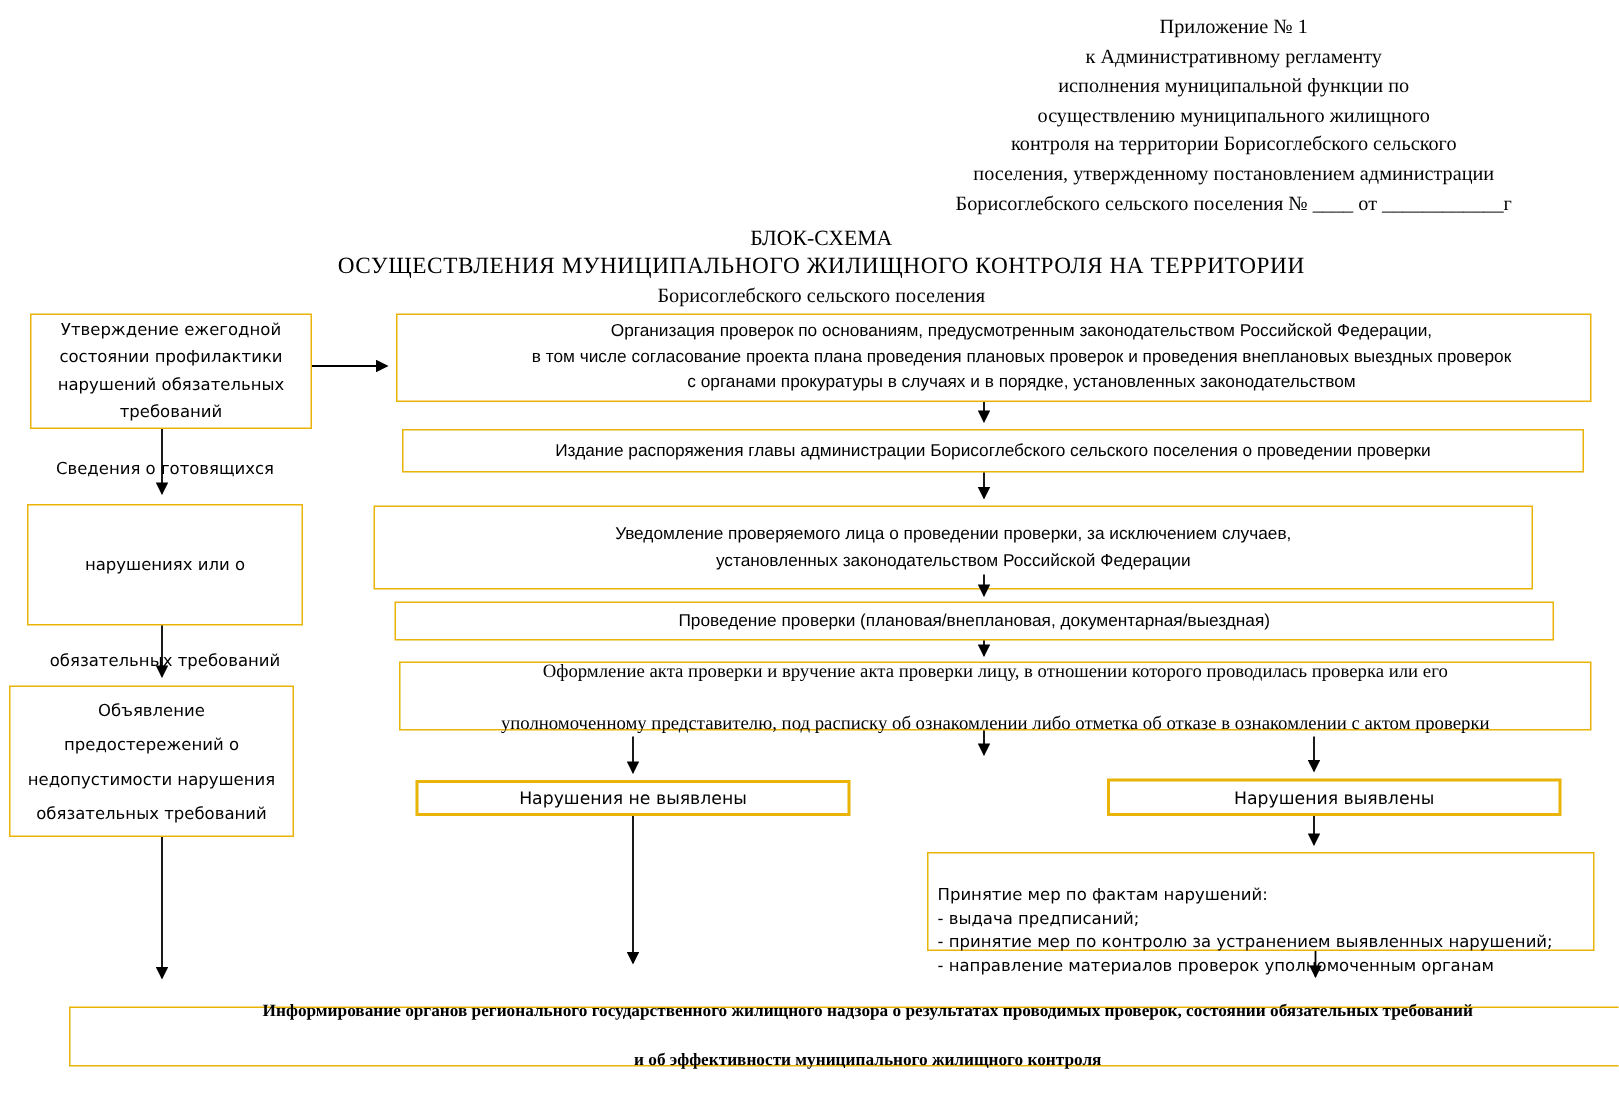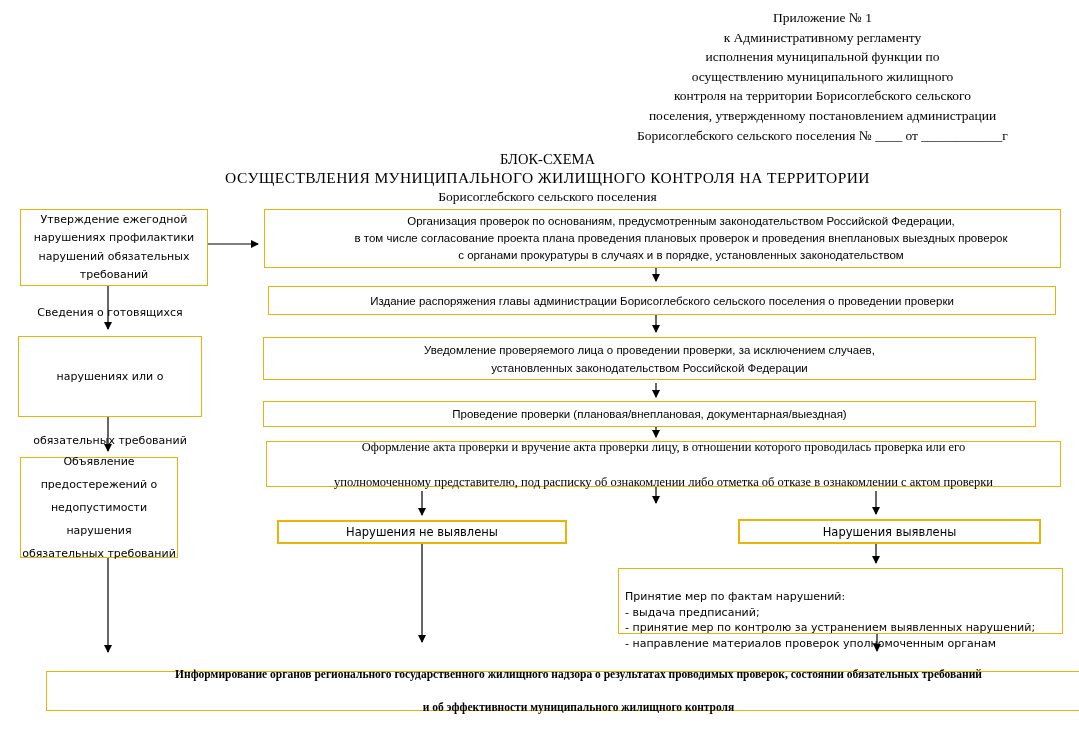--- a/index.html
+++ b/index.html
@@ -57,49 +57,49 @@
   </div>
 
   <div class="title">
     <div class="t1">БЛОК-СХЕМА</div>
     <div class="t2">ОСУЩЕСТВЛЕНИЯ МУНИЦИПАЛЬНОГО ЖИЛИЩНОГО КОНТРОЛЯ НА ТЕРРИТОРИИ</div>
     <div class="t3">Борисоглебского сельского поселения</div>
   </div>
 
   <div class="box sansV left-box" style="left:20px;top:209px;width:188px;height:77px;line-height:18.5px;">
     <div>Утверждение ежегодной</div>
-    <div>нарушениях профилактики</div>
+    <div>состоянии профилактики</div>
     <div>нарушений обязательных</div>
     <div>требований</div>
   </div>
 
   <div class="box sansV left-box" style="left:18px;top:336px;width:184px;height:81px;line-height:20px;gap:44px;">
     <div>Сведения о готовящихся</div>
     <div>нарушениях или о</div>
     <div>обязательных требований</div>
   </div>
 
-  <div class="box sansV left-box" style="left:20px;top:457px;width:158px;height:101px;line-height:23px;">
+  <div class="box sansV left-box" style="left:6px;top:457px;width:190px;height:101px;line-height:23px;">
     <div>Объявление</div>
     <div>предостережений о</div>
     <div>недопустимости нарушения</div>
     <div>обязательных требований</div>
   </div>
 
   <div class="box sansN flow-box" style="left:264px;top:209px;width:797px;height:59px;line-height:17px;padding-left:37px;">
     <div>Организация проверок по основаниям, предусмотренным законодательством Российской Федерации,</div>
     <div>в том числе согласование проекта плана проведения плановых проверок и проведения внеплановых выездных проверок</div>
     <div>с органами прокуратуры в случаях и в порядке, установленных законодательством</div>
   </div>
 
   <div class="box sansN flow-box" style="left:268px;top:286px;width:788px;height:29px;">
     <div>Издание распоряжения главы администрации Борисоглебского сельского поселения о проведении проверки</div>
   </div>
 
-  <div class="box sansN flow-box" style="left:263px;top:337px;width:773px;height:43px;line-height:18px;">
+  <div class="box sansN flow-box" style="left:249px;top:337px;width:773px;height:56px;line-height:18px;">
     <div>Уведомление проверяемого лица о проведении проверки, за исключением случаев,</div>
     <div>установленных законодательством Российской Федерации</div>
   </div>
 
   <div class="box sansN flow-box" style="left:263px;top:401px;width:773px;height:26px;">
     <div>Проведение проверки (плановая/внеплановая, документарная/выездная)</div>
   </div>
 
   <div class="box serif" style="left:266px;top:441px;width:795px;height:46px;font-size:12.5px;line-height:18px;">
     <div>Оформление акта проверки и вручение акта проверки лицу, в отношении которого проводилась проверка или его</div>

